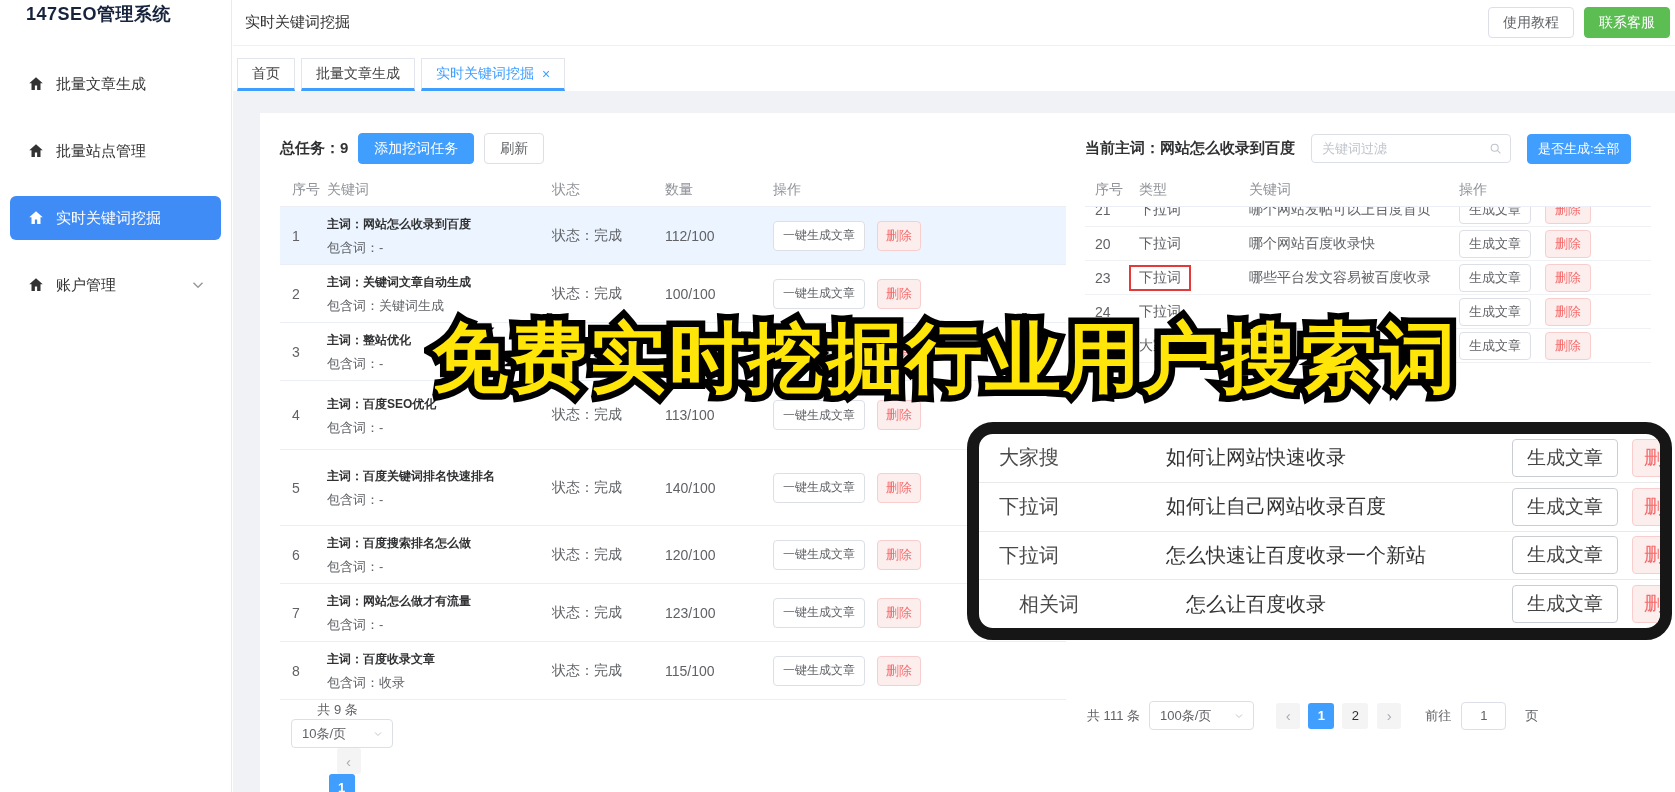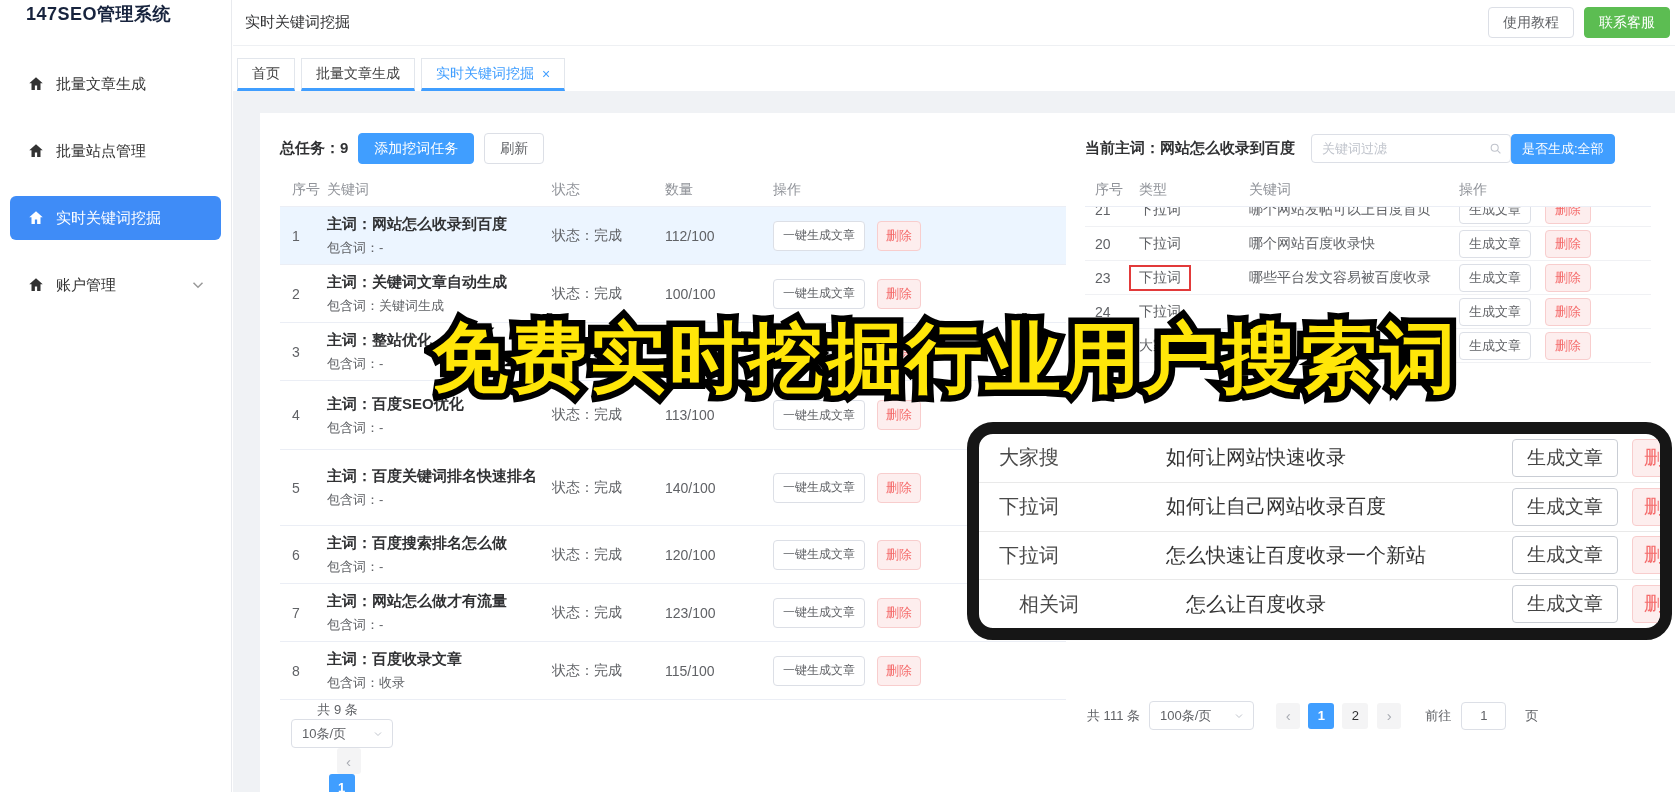--- a/index.html
+++ b/index.html
@@ -58,21 +58,21 @@
   .c-idx { width:47px; padding-left:12px; flex:none; }
   .c-kw  { width:225px; flex:none; }
   .c-st  { width:113px; flex:none; }
   .c-qty { width:108px; flex:none; }
   .c-ops { flex:1; display:flex; align-items:center; }
   .lrow { display:flex; align-items:center; height:58px; border-bottom:1px solid #ebeef5;
     font-size:14px; color:#606266; }
   .lrow.tall5 { height:76px; }
   .lrow.r4 { height:69px; }
   .lrow.hl { background:#ecf5ff; }
-  .kw-t { font-size:15px; font-weight:bold; color:#303133; line-height:20px; }
+  .kw-t { font-size:12px; font-weight:bold; color:#303133; line-height:20px; }
   .kw-s { font-size:13px; color:#606266; margin-top:5px; }
   .btn-ghost { border:1px solid #dcdfe6; background:#fff; color:#606266; font-size:12px;
     height:30px; padding:0 9px; }
   .btn-del { border:1px solid #f8cdcd; background:#fdeeee; color:#f56c6c; font-size:13px;
     height:30px; padding:0 8px; margin-left:12px; }
 
   
   .pag { position:absolute; display:flex; align-items:center; font-size:13px; color:#606266; }
   .pag .sel { display:flex; align-items:center; justify-content:space-between;
     border:1px solid #dcdfe6; border-radius:4px; height:29px; padding:0 8px 0 10px;
@@ -90,21 +90,21 @@
 
   
   .rpanel { position:absolute; left:825px; top:20px; width:566px; }
   .rtitle { font-size:15px; font-weight:bold; color:#303133; white-space:nowrap; }
   .filter { position:relative; margin-left:16px; }
   .filter input { width:200px; height:29px; border:1px solid #dcdfe6; border-radius:4px;
     padding:0 28px 0 10px; font-size:13px; color:#606266; }
   .filter input::placeholder { color:#c0c4cc; }
   .filter svg { position:absolute; right:9px; top:8px; width:13px; height:13px;
     stroke:#c0c4cc; stroke-width:2; fill:none; }
-  .btn-genall { height:30px; font-size:13px; padding:0 10px;
+  .btn-genall { margin-left:16px; height:30px; font-size:13px; padding:0 10px;
     background:#409eff; border:1px solid #409eff; color:#fff; }
   .r-idx { width:54px; padding-left:10px; flex:none; }
   .r-type{ width:110px; flex:none; }
   .r-kw  { flex:1; }
   .r-ops { flex:none; display:flex; align-items:center; width:192px; }
   .rbody { height:504px; overflow:hidden; position:relative; }
   .rrow { display:flex; align-items:center; height:34px; border-bottom:1px solid #f0f1f4;
     font-size:14px; color:#606266; }
   .rrow.clip-top { margin-top:-14px; }
   .rrow.row26 { position:absolute; left:0; right:0; top:315px; border-bottom:none; }

